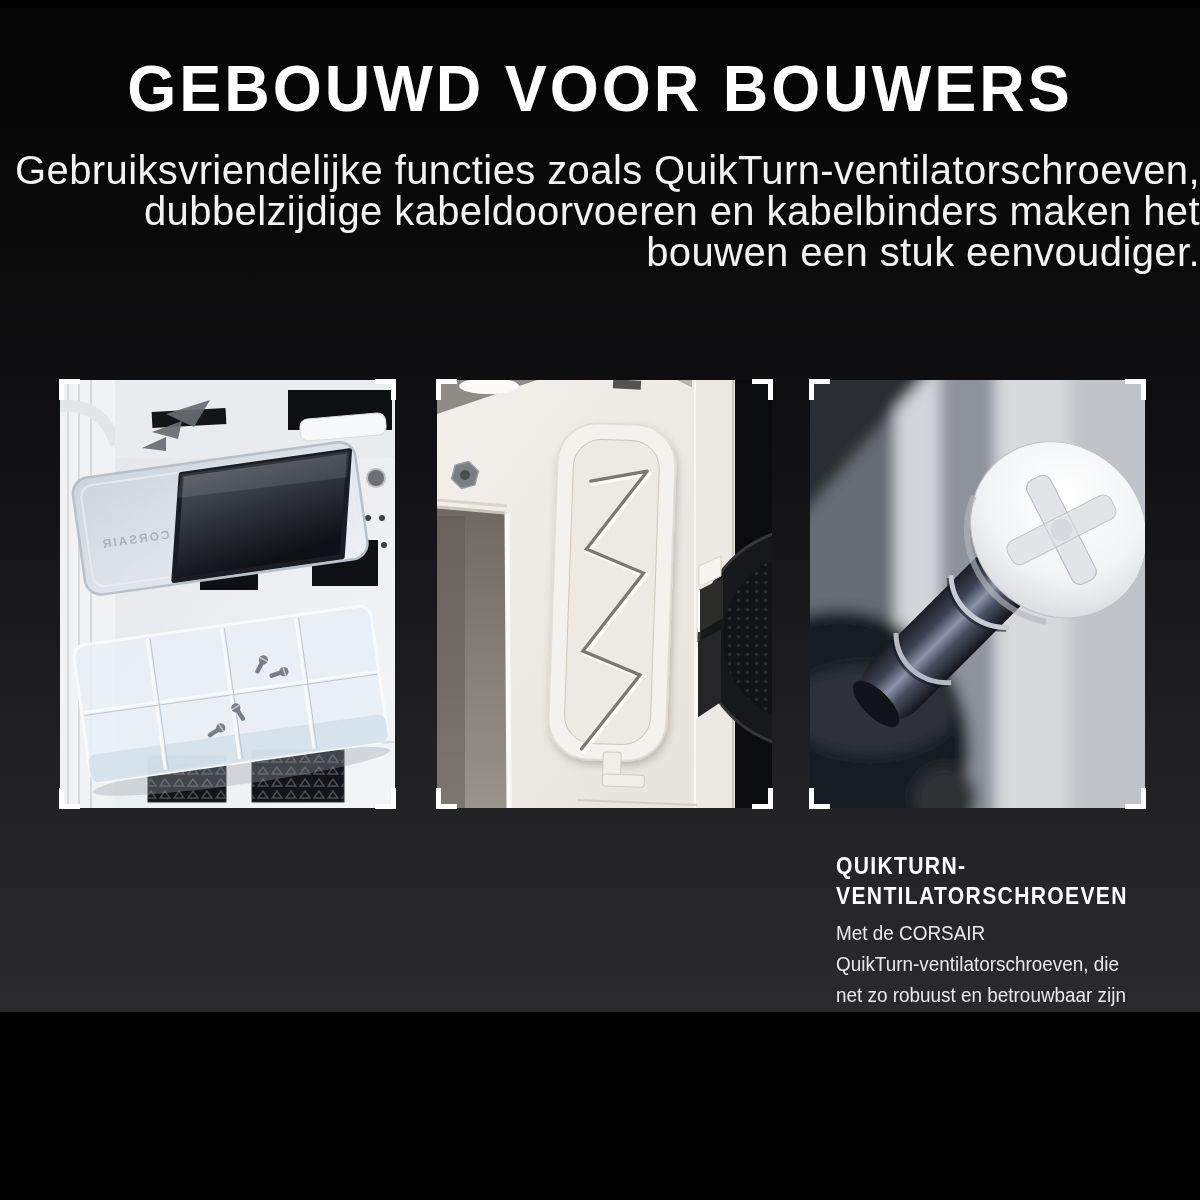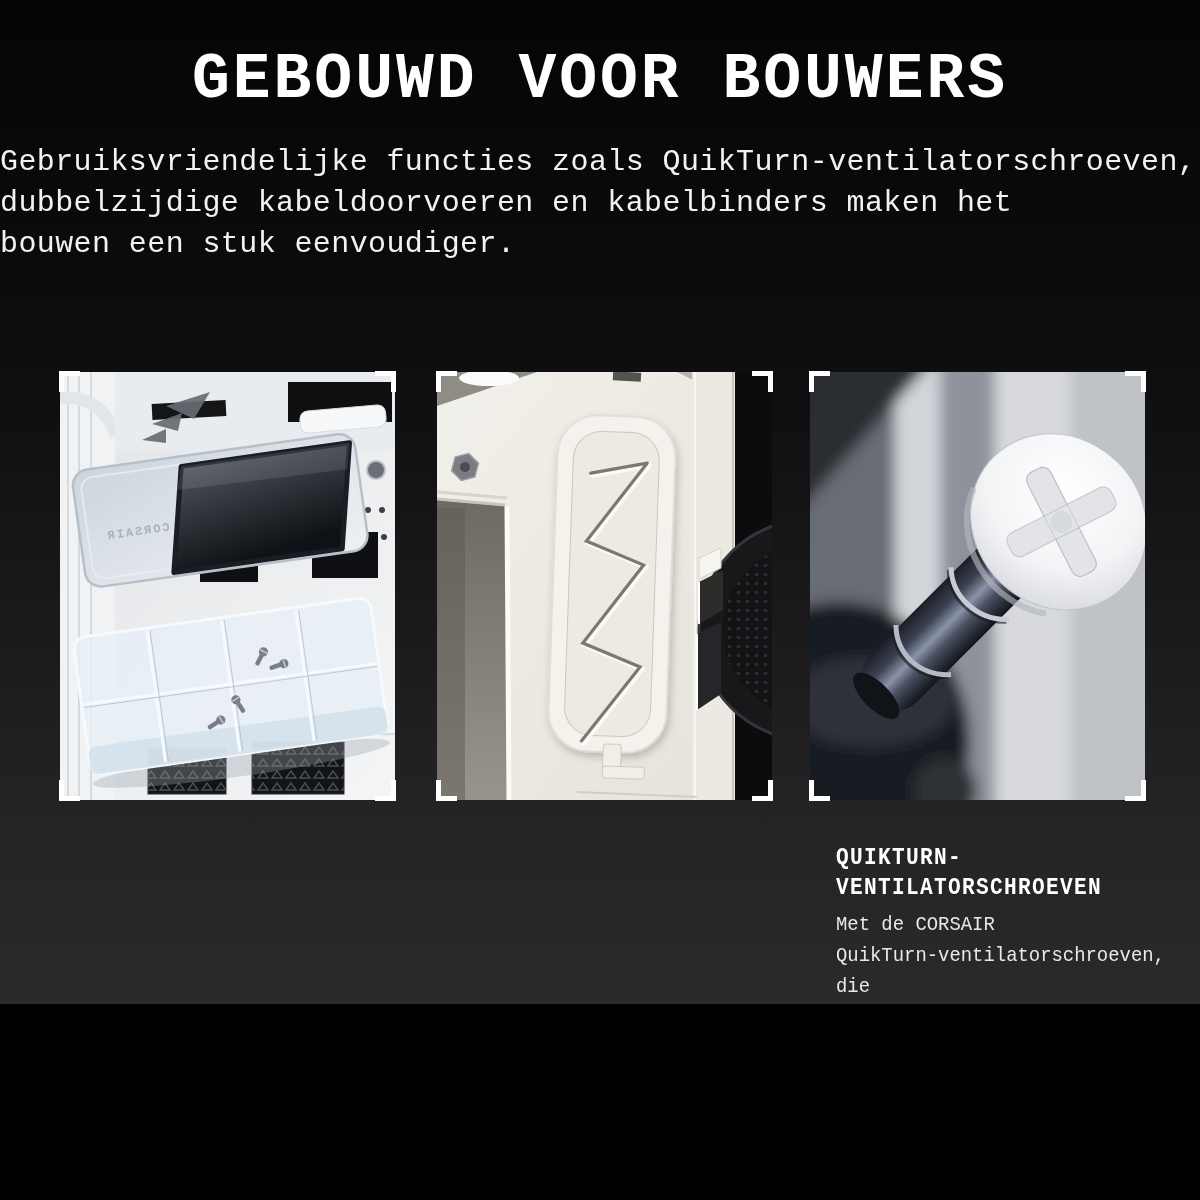--- a/index.html
+++ b/index.html
@@ -1,28 +1,29 @@
 <!DOCTYPE html>
 <html><head>
 <meta charset="utf-8">
 <style>
   html,body { margin:0; padding:0; background:#000; }
   .page {
     position:relative; width:1200px; height:1004px; overflow:hidden;
     background:linear-gradient(180deg,#050506 0%,#0a0a0b 22%,#101012 42%,#1a1a1c 62%,#232325 80%,#2a2a2c 100%);
-    font-family:Liberation Mono, monospace;
+    font-family:Liberation Sans, sans-serif;
+    margin-top:8px;
   }
   .title {
     position:absolute; top:48px; left:0; width:100%; text-align:center;
     font-size:63px; line-height:63px; font-weight:bold; letter-spacing:3px;
     color:#ffffff; transform:scaleY(1.03); transform-origin:center top;
   }
   .subtitle {
-    position:absolute; top:142px; left:0; width:100%; text-align:left;
-    font-size:30px; line-height:41px; letter-spacing:.4px; color:#f2f2f3;
+    position:absolute; top:142px; left:0; width:100%; text-align:right;
+    font-size:40px; line-height:41px; letter-spacing:.4px; color:#f2f2f3;
     white-space:pre-line;
   }
   .figure { position:absolute; top:372px; width:335px; height:428px; }
   #fig1 { left:60px; } #fig2 { left:437px; } #fig3 { left:810px; }
   .figure svg { display:block; width:335px; height:428px; }
   .corner { position:absolute; width:21px; height:21px; border:0 solid #ffffff; box-sizing:border-box; }
   .corner.tl { top:-1px;  left:-1px;  border-top-width:5px;    border-left-width:5px;  }
   .corner.tr { top:-1px;  right:-1px; border-top-width:5px;    border-right-width:5px; }
   .corner.bl { bottom:-1px; left:-1px;  border-bottom-width:5px; border-left-width:5px;  }
   .corner.br { bottom:-1px; right:-1px; border-bottom-width:5px; border-right-width:5px; }

